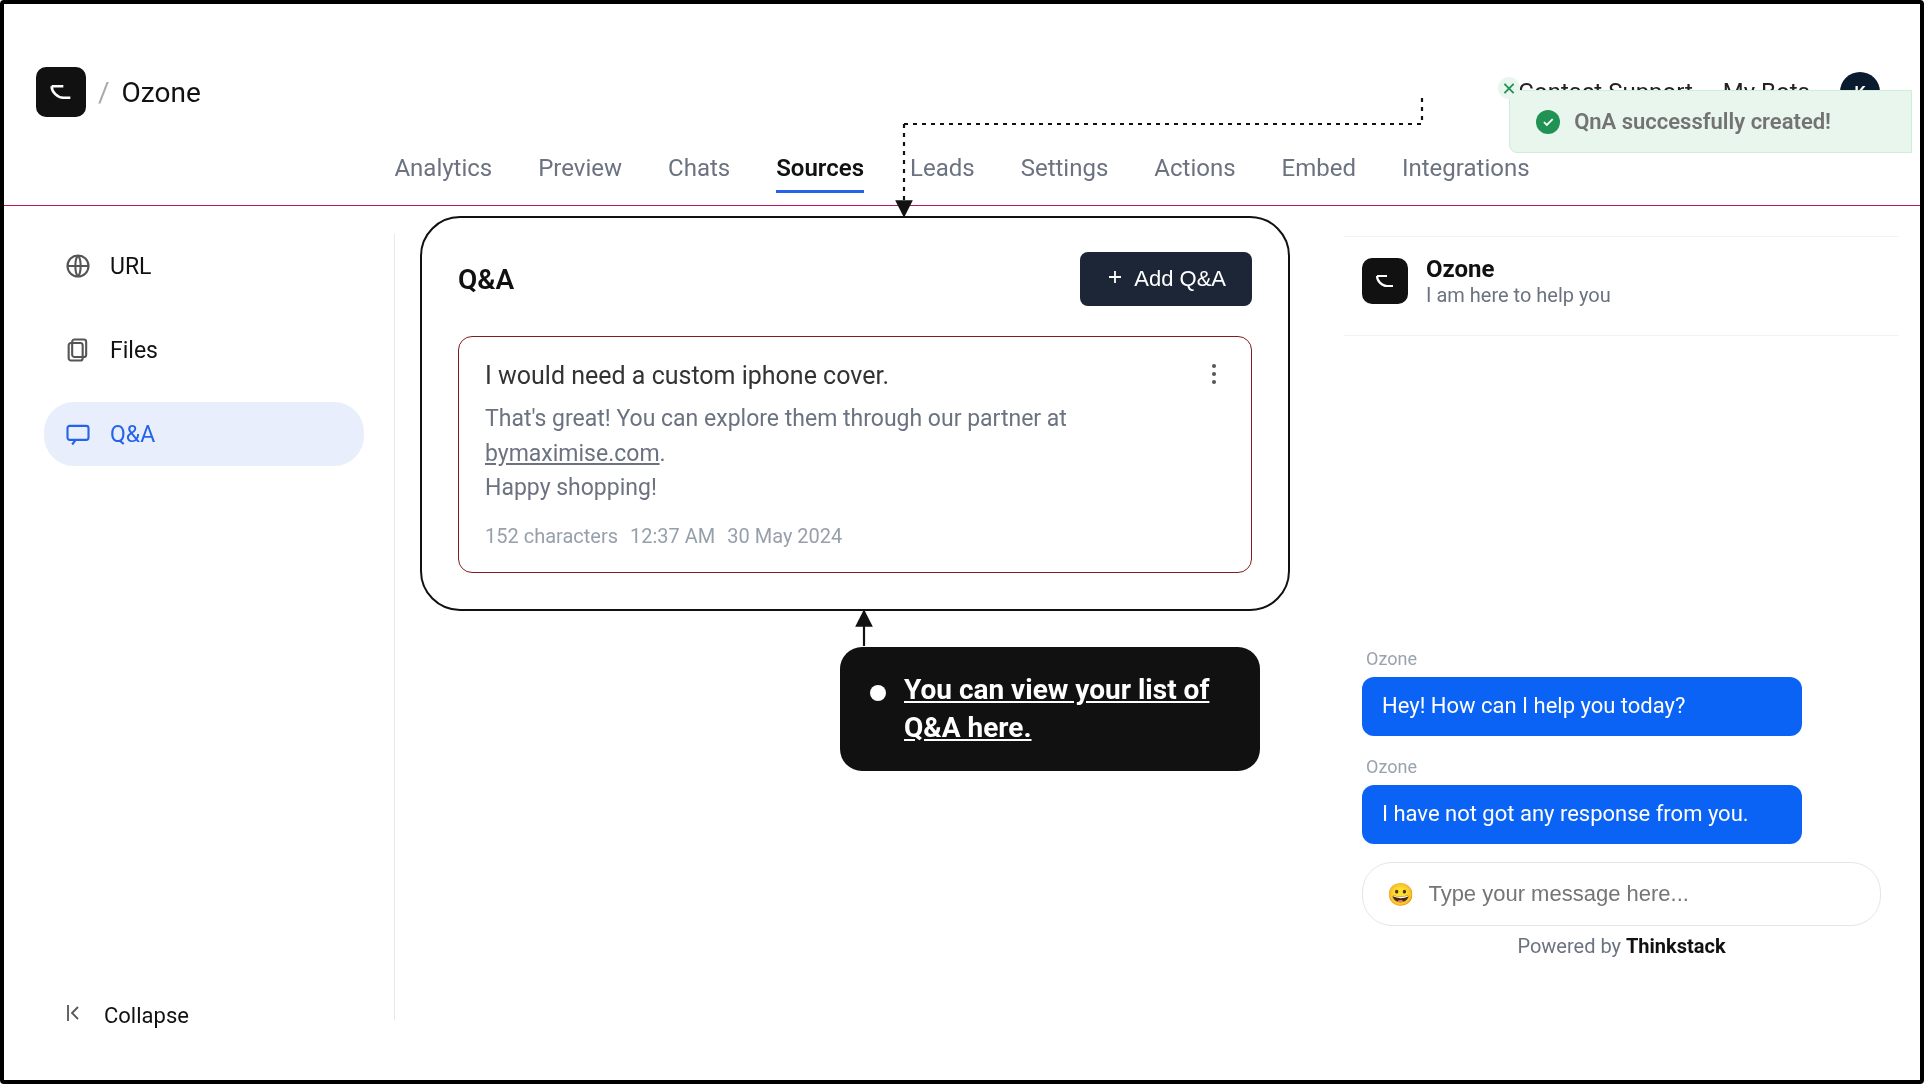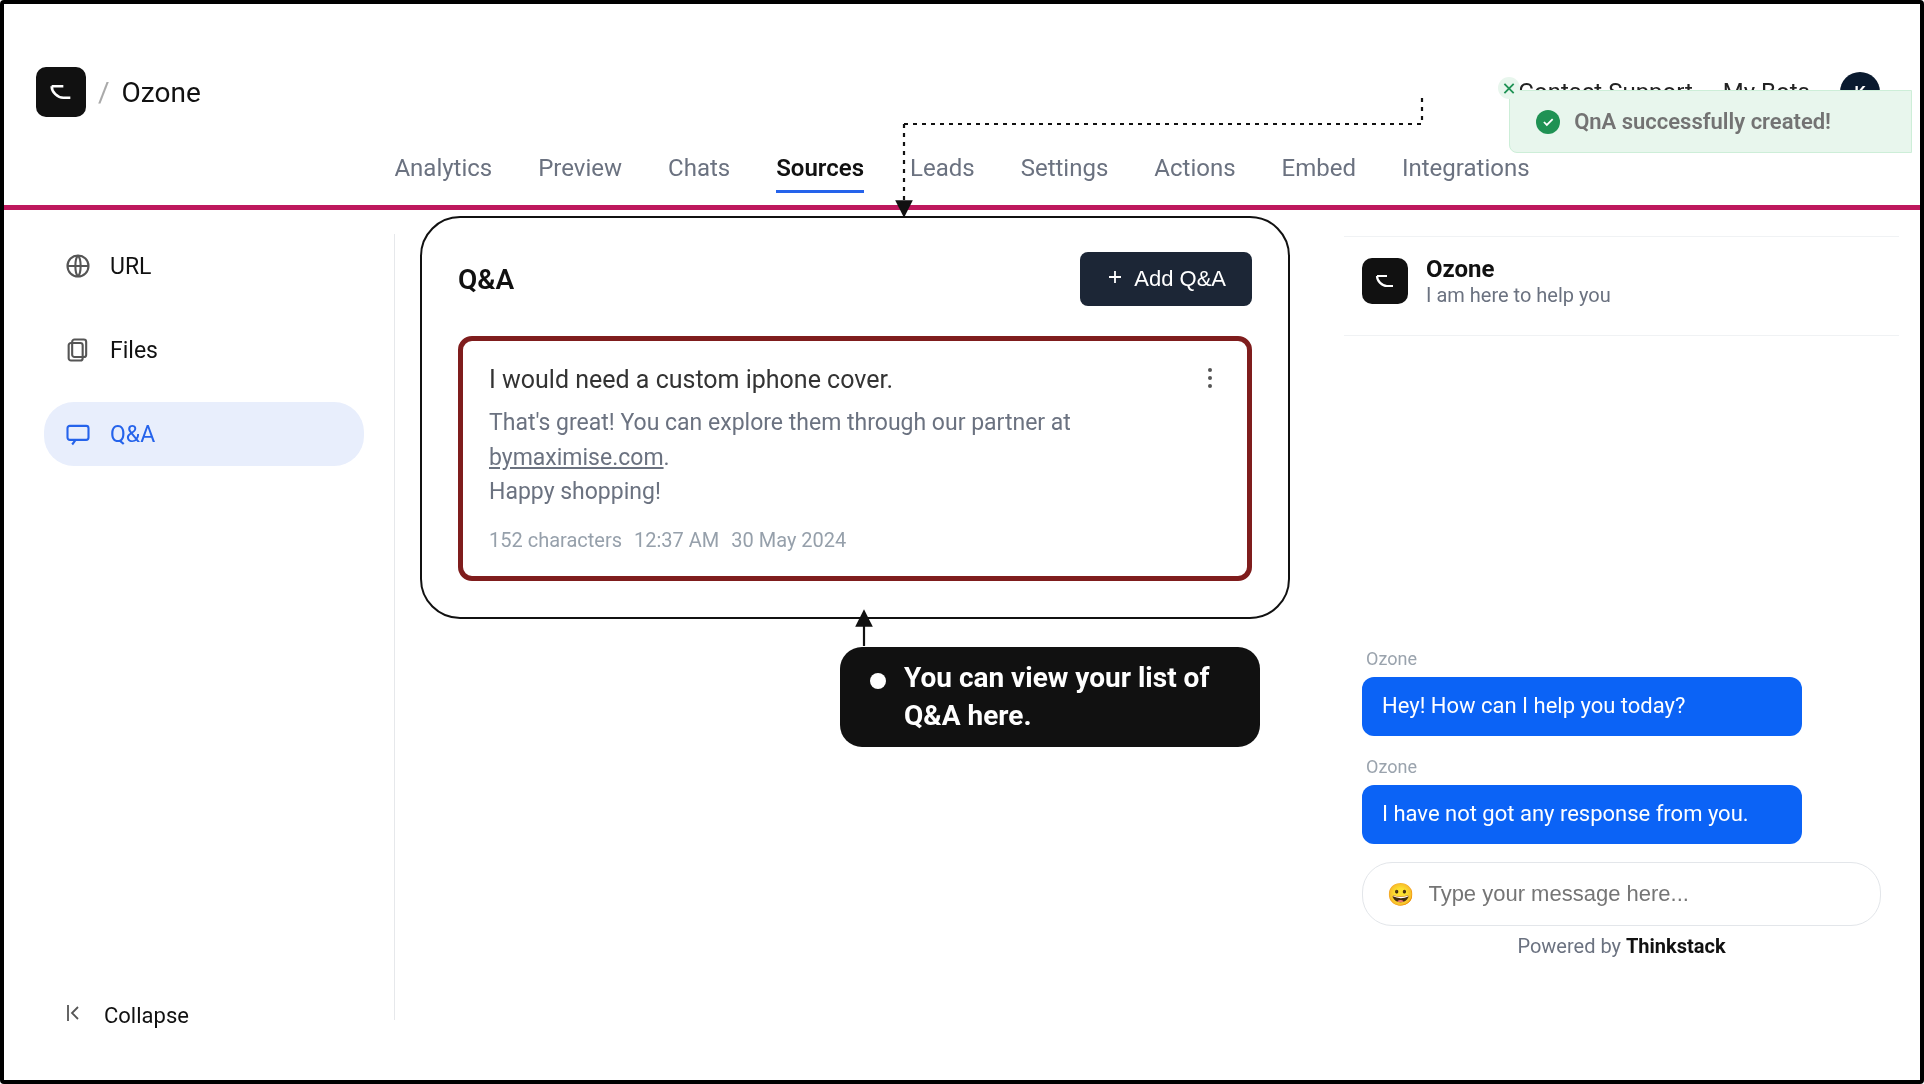--- a/index.html
+++ b/index.html
@@ -49,21 +49,21 @@
   }
 
   
   .tabs {
     position:absolute;
     left: 0; right:0;
     top: 150px;
     display:flex;
     justify-content:center;
     gap: 46px;
-    border-bottom: 5px solid #be185d;
+    border-bottom: 1px solid #be185d;
     padding-bottom: 12px;
   }
   .tab { font-size: 24px; color:#6b7280; cursor:pointer; padding-bottom:8px; }
   .tab.active { color:#111; font-weight:600; border-bottom: 3px solid #2563eb; }
 
   
   .sidebar {
     position:absolute;
     left: 40px; top: 230px;
     width: 320px;
@@ -109,21 +109,21 @@
   .qa-title { font-size: 28px; font-weight:600; }
   .btn-add {
     background:#1c2636; color:#fff;
     border:none; border-radius:8px;
     padding: 14px 26px;
     font-size: 22px; font-weight:500;
     display:flex; align-items:center; gap:10px;
     cursor:pointer;
   }
   .qa-card {
-    border:5px solid #7f1d1d;
+    border:1px solid #7f1d1d;
     border-radius: 14px;
     padding: 24px 26px;
     position:relative;
   }
   .qa-q { font-size: 25px; color:#333; margin-bottom: 12px; }
   .qa-a { font-size: 23px; color:#6b7280; line-height:1.5; max-width: 600px; }
   .qa-link { text-decoration: underline; }
   .qa-meta { margin-top: 18px; font-size: 20px; color:#96a0ab; display:flex; gap: 12px; }
   .qa-more {
     position:absolute; right: 22px; top: 22px;
@@ -137,23 +137,23 @@
     position:absolute;
     pointer-events:none;
   }
 
   
   .tip {
     position:absolute;
     left: 836px; top: 643px;
     background:#111; color:#fff;
     border-radius: 22px;
-    padding: 12px 30px;
+    padding: 24px 30px;
     max-width: 420px;
-    display:flex; align-items:flex-start; gap:18px;
+    display:flex; align-items:flex-start; gap:18px;text-decoration:underline;
   }
   .tip-dot {
     width:16px; height:16px; border-radius:50%;
     background:#fff; flex-shrink:0; margin-top:14px;
   }
   .tip-text { font-size: 28px; font-weight:700; line-height:1.35; }
 
   
   .toast {
     position:absolute;

